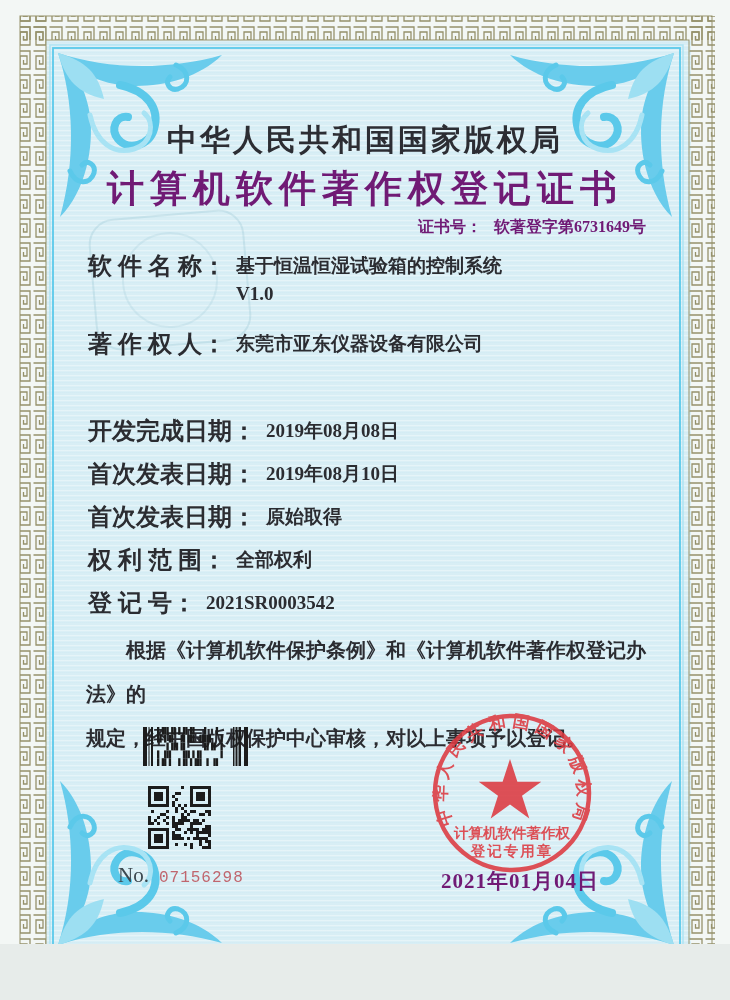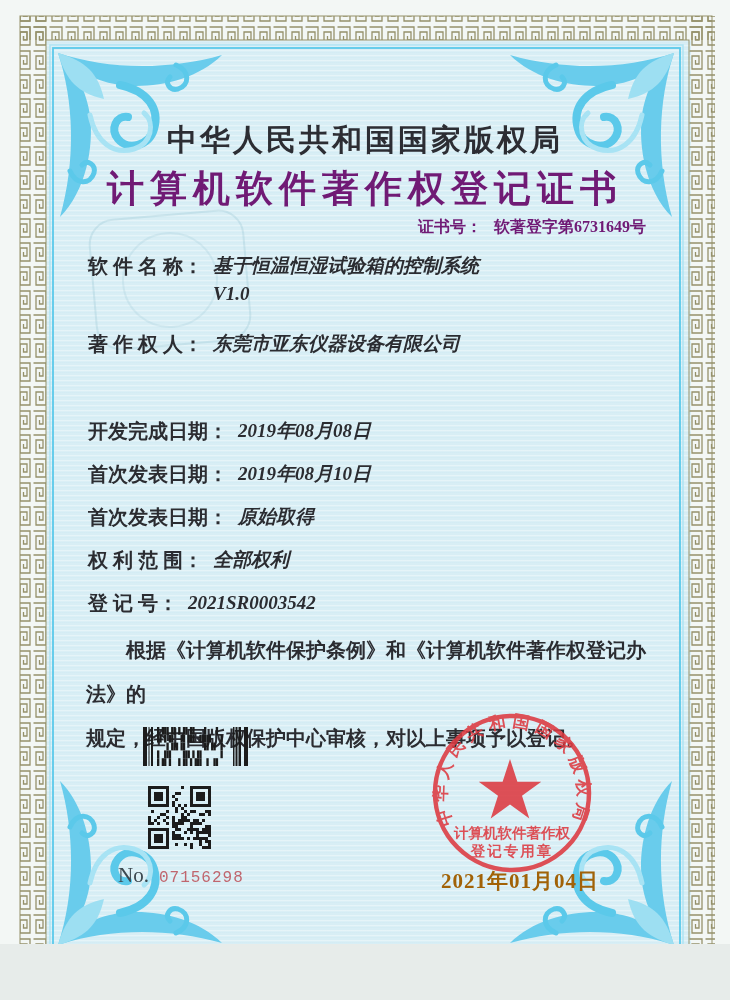--- a/index.html
+++ b/index.html
@@ -26,42 +26,42 @@
     position:absolute; top:164px; left:0; width:100%; text-align:center;
     font-size:37px; font-weight:bold; letter-spacing:6px; color:#701a75;
   }
   .certno{
     position:absolute; top:217px; right:84px;
     font-size:16px; font-weight:bold; color:#701a75;
   }
   .certno .num{margin-left:12px;}
   .field-row{position:absolute; left:88px; white-space:nowrap;}
   .flabel{
-    display:inline-block; font-size:20px; font-weight:bold; color:#2b2c31;
+    display:inline-block; font-size:24px; font-weight:bold; color:#2b2c31;
     vertical-align:top; line-height:28px;
   }
   .fvalue{
     display:inline-block; margin-left:10px; font-size:19px; font-weight:bold;
-    color:#2b2c31; white-space:pre-line; vertical-align:top; line-height:28px;font-style:italic;
+    color:#2b2c31; white-space:pre-line; vertical-align:top; line-height:28px;
   }
   .statement{
     position:absolute; left:86px; right:78px; top:628px;
     font-size:20px; font-weight:bold; line-height:44px; color:#2b2c31;
   }
   .statement .l1{text-indent:2em;}
   .serial{
     position:absolute; left:118px; top:863px; font-size:21px; color:#3c484f;
   }
   .serial .num{
     margin-left:10px; color:#c0666e; font-family:"Liberation Mono","DejaVu Sans Mono",monospace;
     font-size:16px; letter-spacing:1px;
   }
   .issue-date{
     position:absolute; left:441px; top:867px; font-size:21px; font-weight:bold;
-    color:#a16207; letter-spacing:1px;
+    color:#701a75; letter-spacing:1px;
   }
   .emboss{
     position:absolute; left:92px; top:214px; width:152px; height:128px;
     border:2px solid rgba(150,195,210,0.30); border-radius:26px;
     transform:rotate(-5deg);
   }
   .emboss-inner{
     position:absolute; left:28px; top:16px; width:92px; height:92px;
     border:2px solid rgba(150,195,210,0.22); border-radius:50%;
   }

